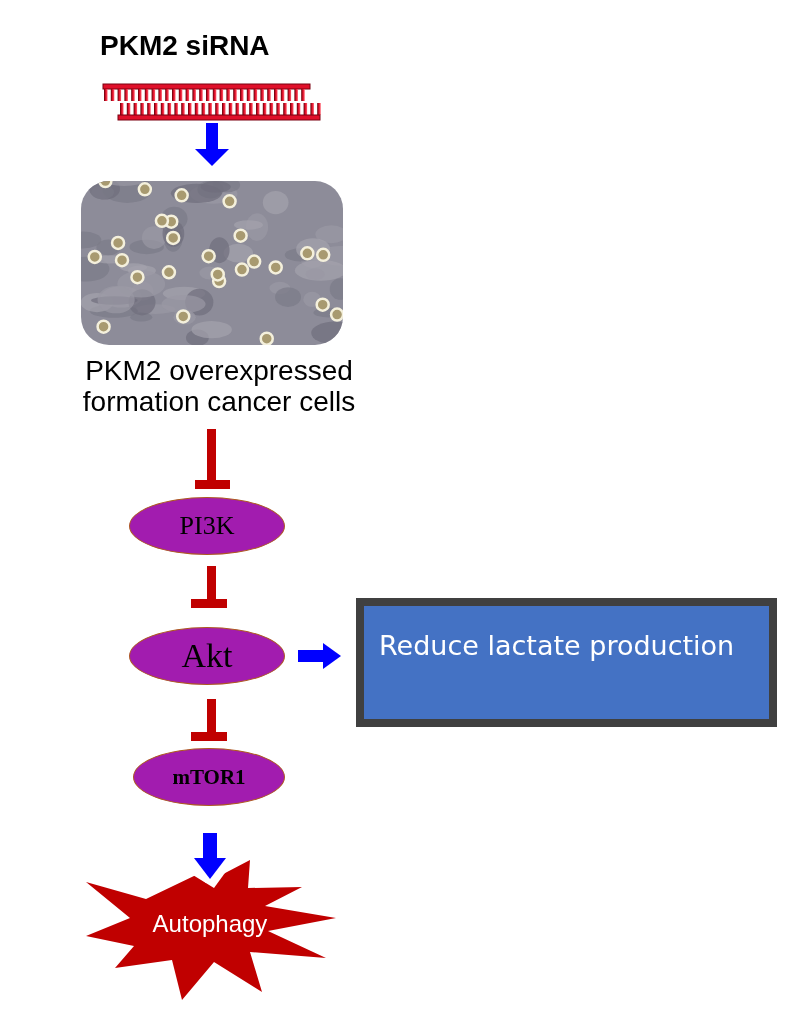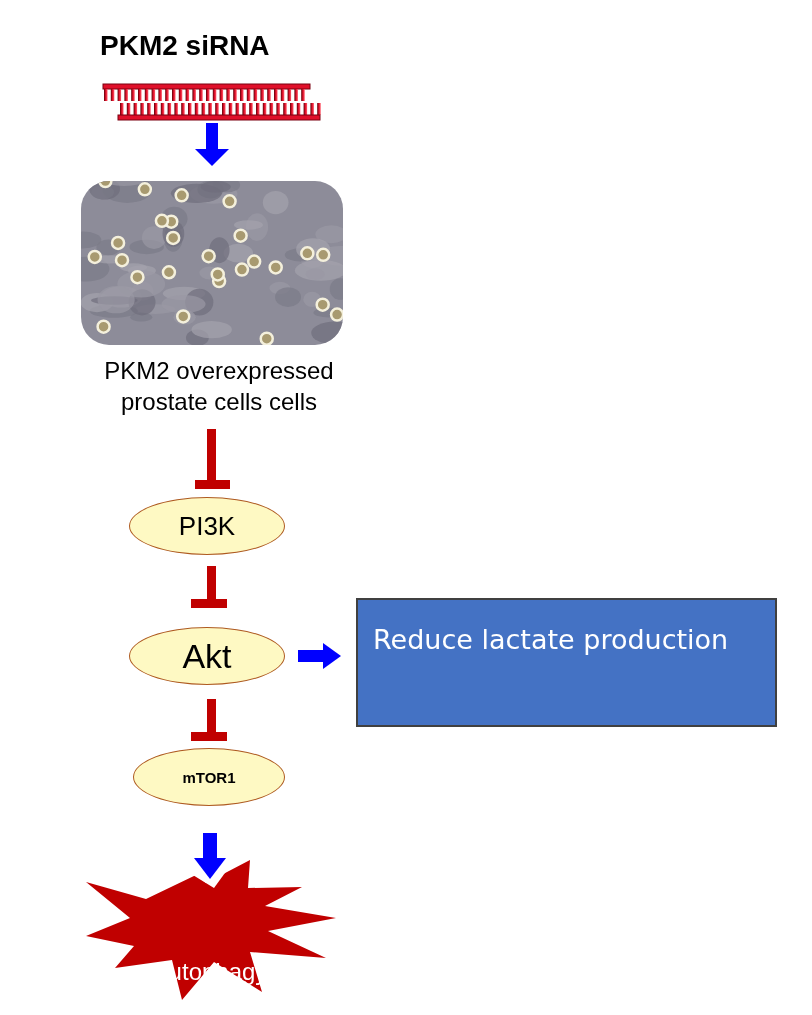--- a/index.html
+++ b/index.html
@@ -1,31 +1,31 @@
 <!DOCTYPE html>
 <html><head>
 <meta charset="utf-8">
 <style>
   html, body { margin:0; padding:0; background:#ffffff; }
   body { width:812px; height:1015px; position:relative; overflow:hidden; font-family:"Liberation Sans", sans-serif; }
   .abs { position:absolute; }
   .title { left:100px; top:30px; font-size:28px; color:#000; white-space:nowrap;font-weight:bold; }
   .cells { left:81px; top:181px; width:262px; height:164px; border-radius:28px; overflow:hidden; }
-  .caption { left:60px; top:355px; width:318px; text-align:center; font-size:24px; line-height:31px; color:#000; }
-  .node { background:#fef9c3; border:1.5px solid #ae5a21; border-radius:50%; box-sizing:border-box;
+  .caption { left:60px; top:355px; width:318px; text-align:center; font-size:28px; line-height:31px; color:#000; }
+  .node { background:#a21caf; border:1.5px solid #ae5a21; border-radius:50%; box-sizing:border-box;
           display:flex; align-items:center; justify-content:center; color:#000;
-          font-family:Liberation Sans, sans-serif; }
+          font-family:Liberation Serif, serif; }
   .n-pi3k { left:129px; top:497px; width:156px; height:58px; font-size:26px; }
   .n-akt  { left:129px; top:627px; width:156px; height:58px; font-size:34px; }
-  .n-mtor { left:133px; top:748px; width:152px; height:58px; font-size:15px; font-weight:bold;justify-content:center; }
-  .outcome { left:356px; top:598px; width:421px; height:129px; background:#4472c4; border:2px solid #404040;
+  .n-mtor { left:133px; top:748px; width:152px; height:58px; font-size:21px; font-weight:bold;justify-content:center; }
+  .outcome { left:356px; top:598px; width:421px; height:129px; background:#4472c4; border:8px solid #404040;
              box-sizing:border-box; color:#fff; font-family:"DejaVu Sans", sans-serif; font-size:27px;
              line-height:44px; padding:18px 0 0 15px; }
   .outcome div { white-space:nowrap; }
-  .autophagy-text { left:130px; top:910px; width:160px; text-align:center; color:#fff; font-size:24px;margin-top:48px; }
+  .autophagy-text { left:130px; top:910px; width:160px; text-align:center; color:#fff; font-size:24px; }
 </style>
 </head>
 <body>
 
 <div class="abs title">PKM2 siRNA</div>
 
 <svg class="abs" style="left:0;top:0;" width="812" height="1015">
   <defs>
     <linearGradient id="rungGrad" x1="0" x2="1" y1="0" y2="0">
       <stop offset="0" stop-color="#5a0008"></stop>
@@ -223,21 +223,21 @@
       <circle cx="136.74248113854594" cy="93.38185871056241" r="6" fill="#a89a70" stroke="#f4f0dc" stroke-width="2.5"></circle>
       <circle cx="56.43310185185185" cy="96.17565157750343" r="6" fill="#a89a70" stroke="#f4f0dc" stroke-width="2.5"></circle>
       <circle cx="173.1628172153635" cy="80.57849794238683" r="6" fill="#a89a70" stroke="#f4f0dc" stroke-width="2.5"></circle>
       <circle cx="24.388417352537722" cy="0.022496570644718793" r="6" fill="#a89a70" stroke="#f4f0dc" stroke-width="2.5"></circle>
       <circle cx="127.64076646090535" cy="75.19900548696845" r="6" fill="#a89a70" stroke="#f4f0dc" stroke-width="2.5"></circle>
     </svg>
 </div>
 
 <div class="abs caption">
   <div>PKM2 overexpressed</div>
-  <div>prostate cells cells</div>
+  <div>formation cancer cells</div>
 </div>
 
 <div class="abs node n-pi3k">
   <span>PI3K</span>
 </div>
 <div class="abs node n-akt">
   <span>Akt</span>
 </div>
 <div class="abs node n-mtor">
   <span>mTOR1</span>

